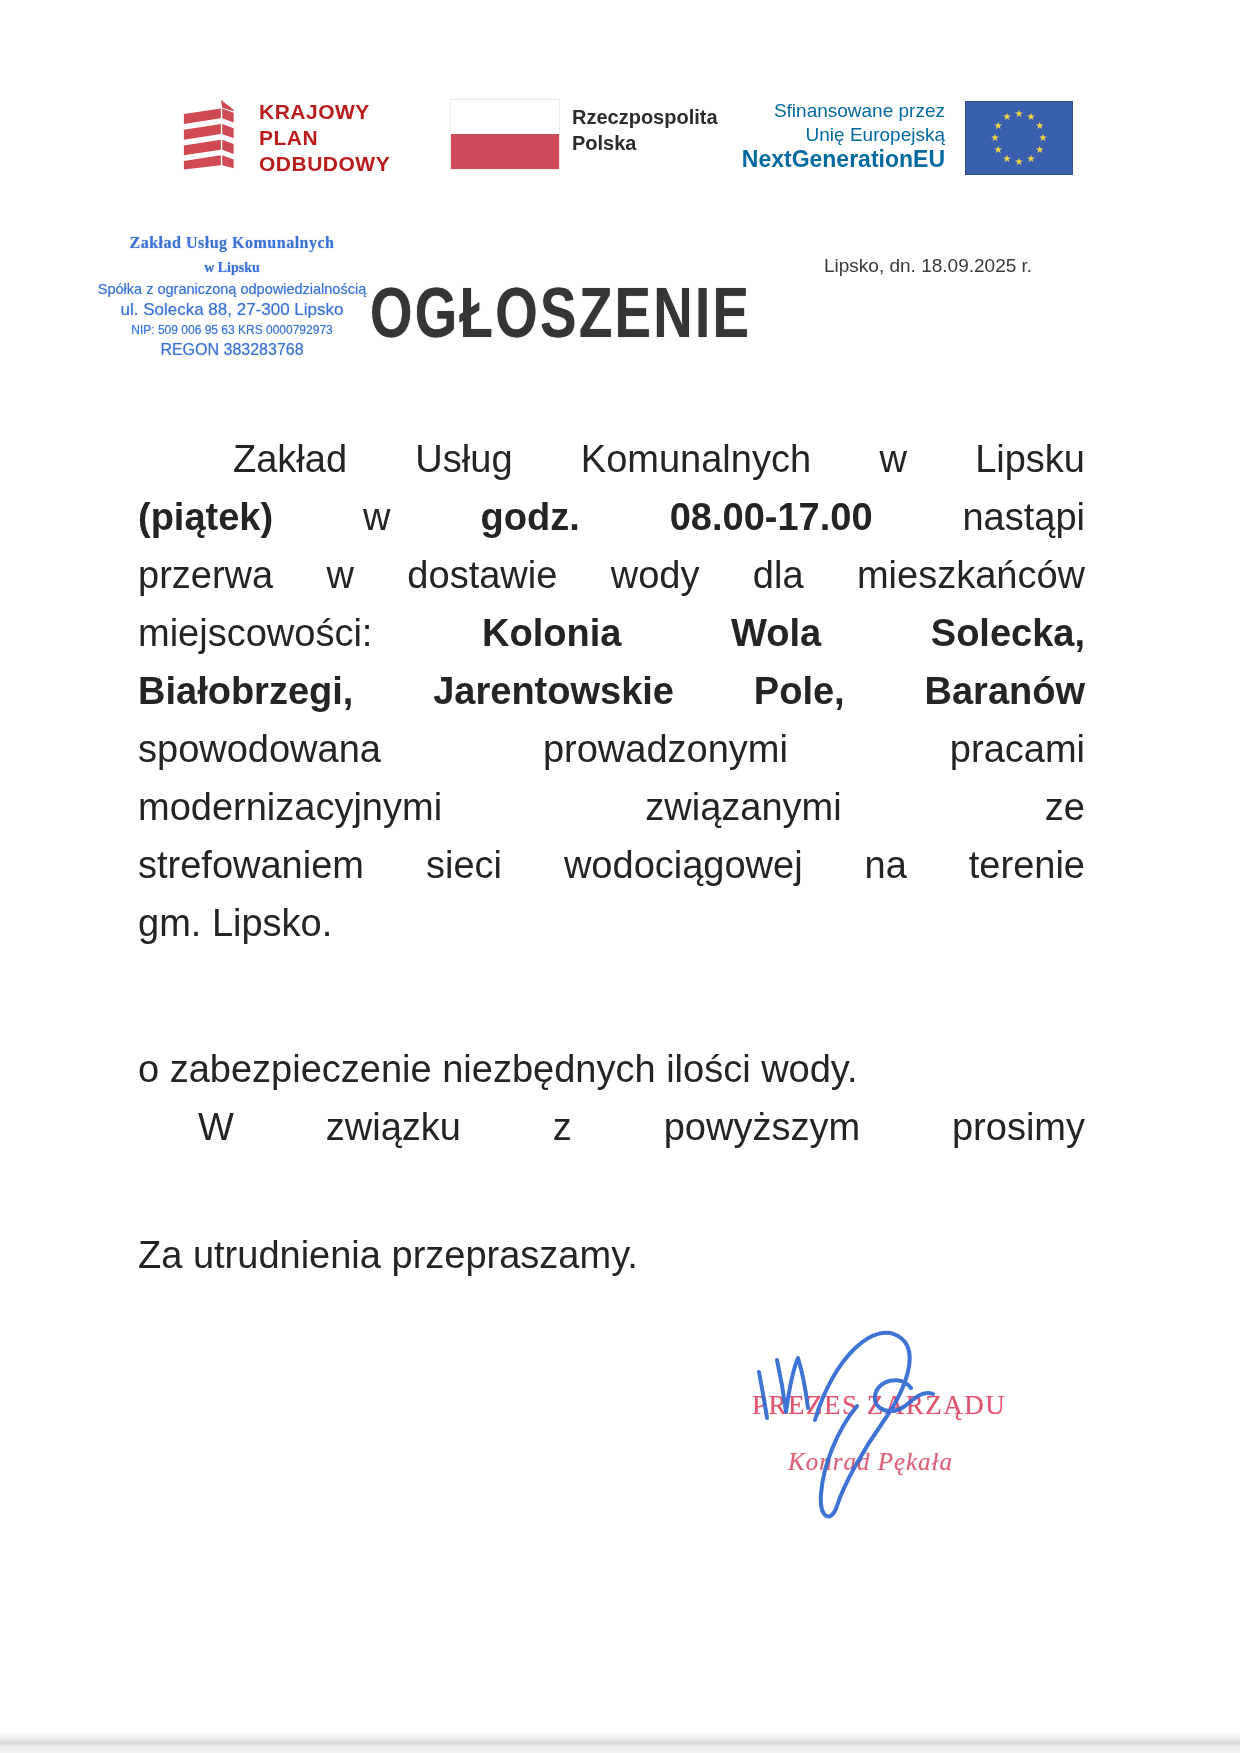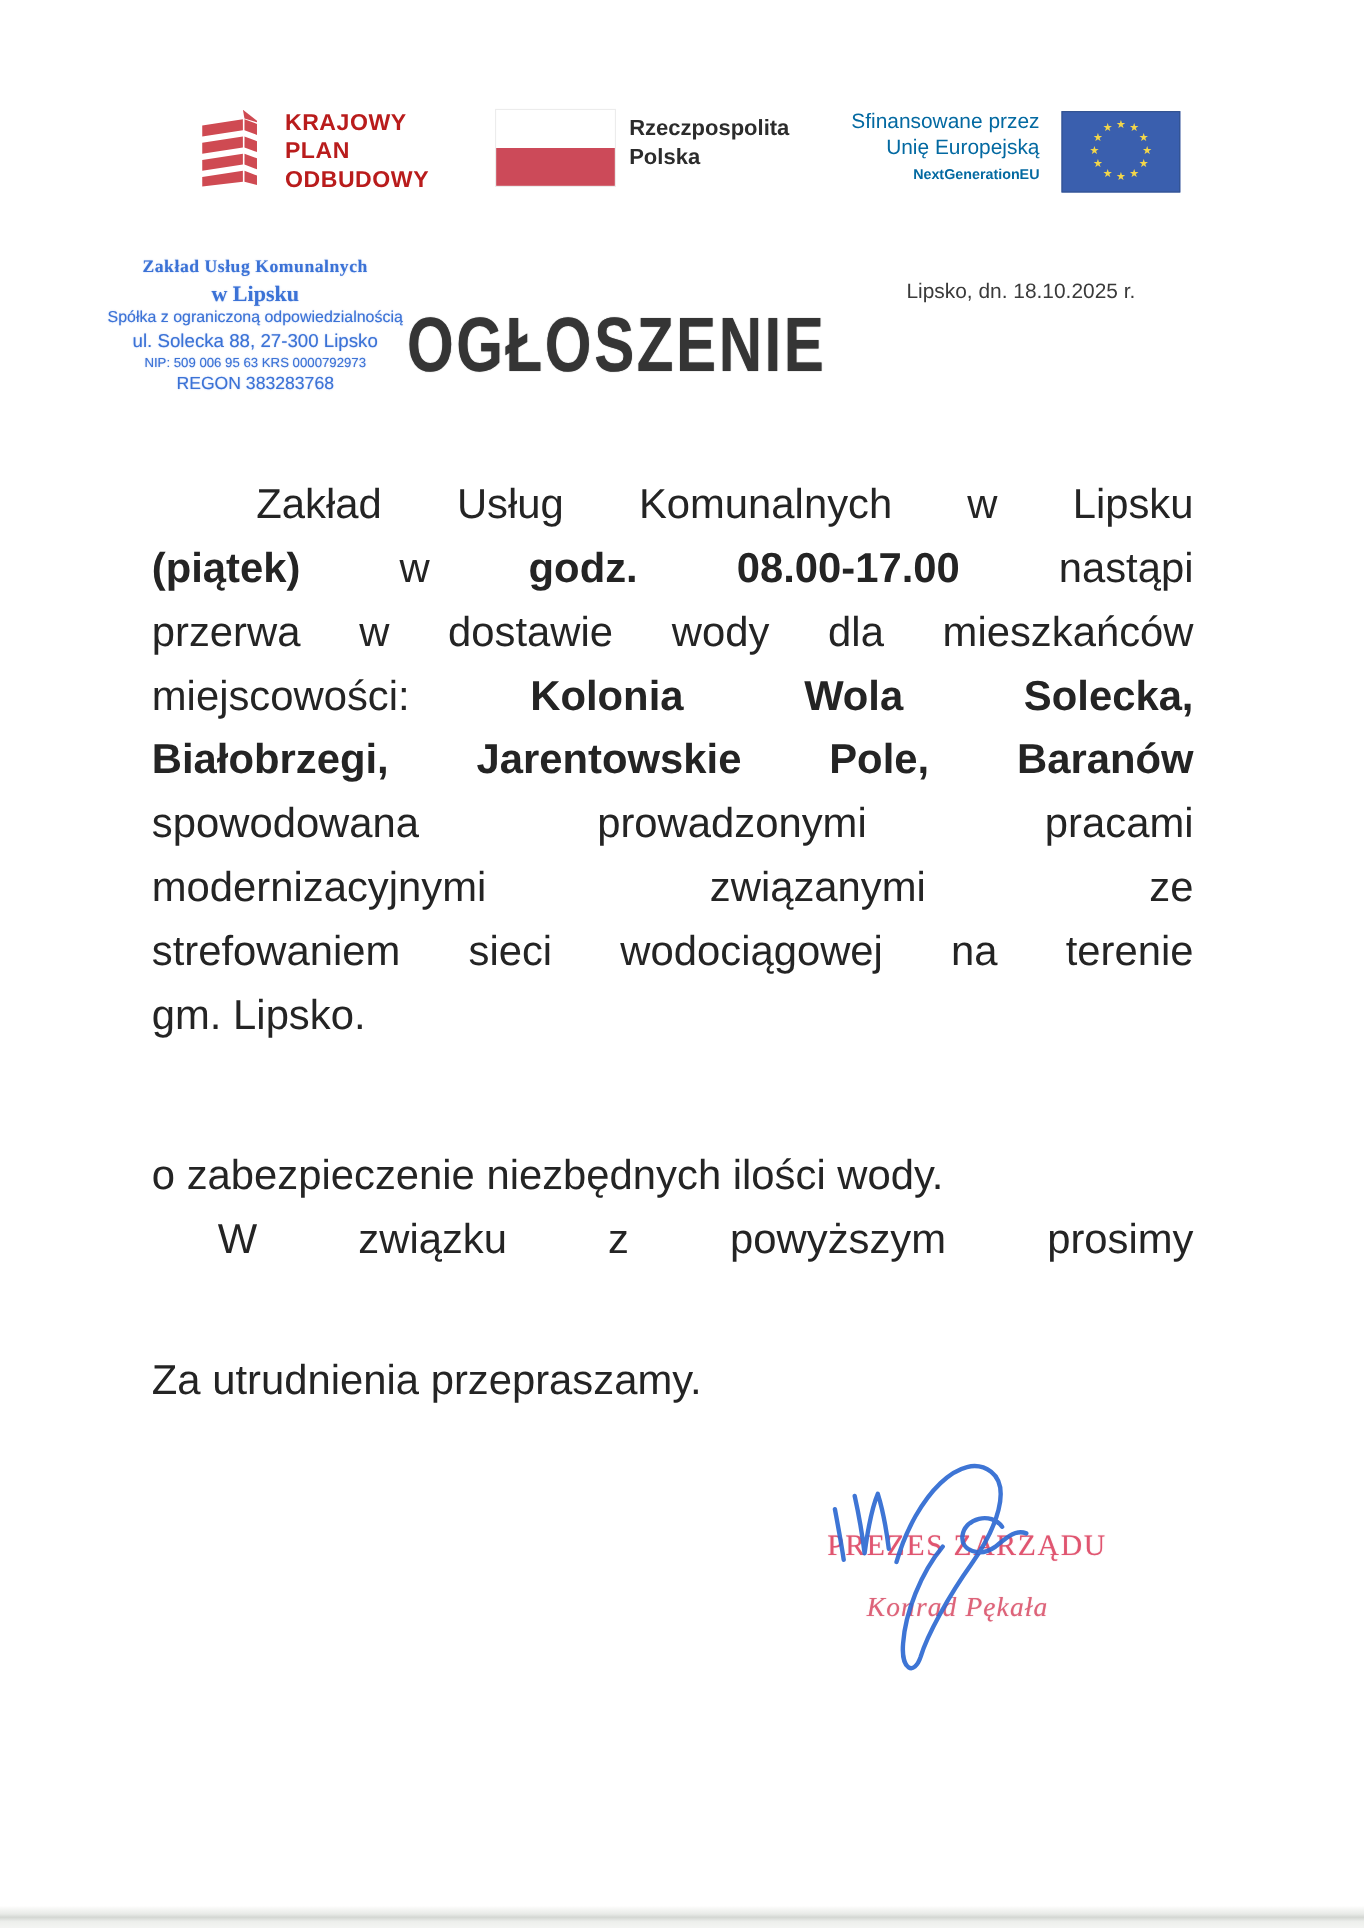--- a/index.html
+++ b/index.html
@@ -10,29 +10,29 @@
   
   .kpo-logo{position:absolute;left:181px;top:97px;display:flex;align-items:flex-start;}
   .kpo-icon{width:64px;height:74px;}
   .kpo-text{margin-left:14px;margin-top:2px;font-weight:bold;font-size:21px;line-height:26px;
     letter-spacing:.5px;color:#b91c1c;}
   .pl-flag{position:absolute;left:450px;top:99px;width:110px;height:71px;
     background:linear-gradient(#ffffff 50%, #cc4a59 50%);border:1px solid #ececec;box-sizing:border-box;}
   .pl-label{position:absolute;left:572px;top:104px;font-weight:bold;font-size:20px;line-height:26px;color:#2c2c2c;}
   .eu-label{position:absolute;left:700px;top:99px;width:245px;text-align:right;
     font-size:19px;line-height:24px;color:#0369a1;}
-  .eu-label .bold{font-weight:bold;font-size:13px;}
+  .eu-label .bold{font-weight:bold;font-size:23px;}
   .eu-flag{position:absolute;left:965px;top:101px;width:108px;height:74px;background:#3a5fae;
     border:1px solid #32528f;box-sizing:border-box;}
   .eustar{position:absolute;font-size:10px;color:#f3d64a;line-height:12px;width:10px;text-align:center;}
   
   .stamp{position:absolute;left:86px;top:230px;width:292px;text-align:center;color:#3b72d6;
     text-shadow:0 0 1.2px rgba(62,114,216,.55);}
   .stamp .s1{font-family:"Liberation Serif",serif;font-weight:bold;font-size:16px;line-height:26px;letter-spacing:.5px;}
-  .stamp .s2{font-family:"Liberation Serif",serif;font-weight:bold;font-size:20px;line-height:24px;}
+  .stamp .s2{font-family:"Liberation Serif",serif;font-weight:bold;font-size:14px;line-height:24px;}
   .stamp .s3{font-size:14.5px;line-height:19px;}
   .stamp .s4{font-size:17px;line-height:21px;}
   .stamp .s5{font-size:12px;line-height:20px;}
   .stamp .s6{font-size:16px;line-height:19px;}
   
   .dateline{position:absolute;left:824px;top:255px;font-size:19px;color:#3a3a3a;}
   .doc-title{position:absolute;left:370px;top:278px;font-weight:bold;font-size:70px;line-height:70px;
     letter-spacing:3px;color:#353535;transform:scaleX(0.78);transform-origin:left top;
     text-shadow:0 0 1px rgba(40,40,40,.7);}
   
@@ -111,21 +111,21 @@
 
   <div class="stamp">
     <div class="s1">Zakład Usług Komunalnych</div>
     <div class="s2">w Lipsku</div>
     <div class="s3">Spółka z ograniczoną odpowiedzialnością</div>
     <div class="s4">ul. Solecka 88, 27-300 Lipsko</div>
     <div class="s5">NIP: 509 006 95 63  KRS 0000792973</div>
     <div class="s6">REGON 383283768</div>
   </div>
 
-  <div class="dateline">Lipsko, dn. 18.10.2025 r.</div>
+  <div class="dateline">Lipsko, dn. 18.09.2025 r.</div>
   <div class="doc-title">OGŁOSZENIE</div>
 
   <div class="body-text">
 
     <div class="para">
       <div class="line j ind1"><span>Zakład Usług Komunalnych w Lipsku</span></div>
       <div class="line j"><b>(piątek)</b><span> w </span><b>godz. 08.00-17.00</b><span> nastąpi</span></div>
       <div class="line j"><span>przerwa w dostawie wody dla mieszkańców</span></div>
       <div class="line j"><span>miejscowości: </span><b>Kolonia Wola Solecka,</b></div>
       <div class="line j"><b>Białobrzegi, Jarentowskie Pole, Baranów</b></div>

